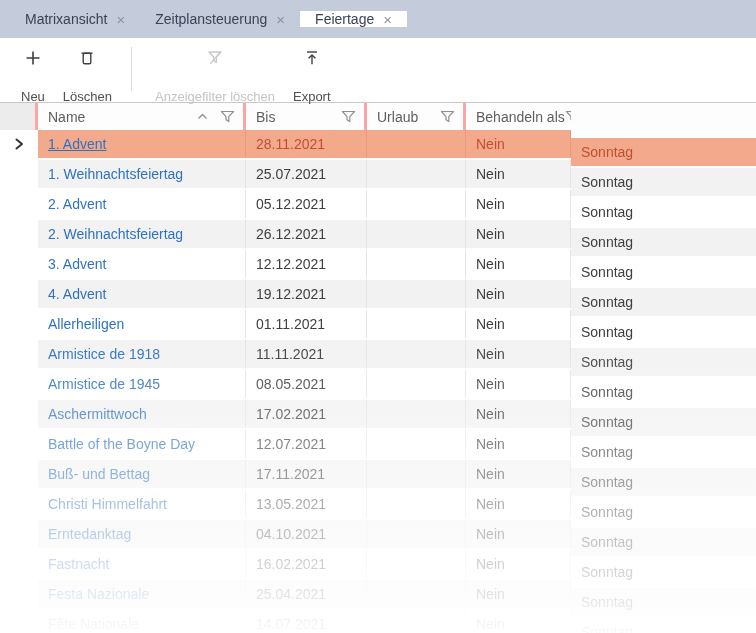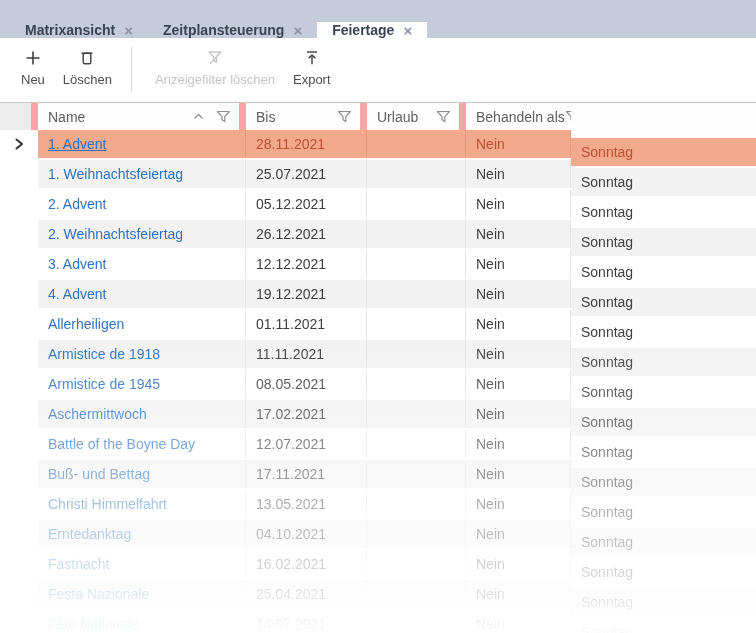--- a/index.html
+++ b/index.html
@@ -5,41 +5,41 @@
   * { margin:0; padding:0; box-sizing:border-box; }
   html,body { width:756px; height:633px; overflow:hidden;
     font-family:"Liberation Sans","DejaVu Sans",sans-serif; background:#fff; }
   .app { position:relative; width:756px; height:633px; background:#fff;
     --cols: 38px 208px 121px 99px 105px 1fr;
     --tabbar-bg:#c4cbdb; --sel-bg:#f3a98c; --sel-text:#bf4f33; --link:#2e72c3;
     --stripe:#f2f2f2; }
 
   
   .tabbar { height:38px; background:var(--tabbar-bg); display:flex;
-    align-items:flex-end; padding-left:10px;font-weight:bold; }
+    align-items:center; padding-left:10px; }
   .tab { display:flex; align-items:center; padding:0 15px; cursor:default;
     font-size:14px; color:#3a4356; }
   .tab.active { background:#fff; }
   .tab-close { margin-left:9px; color:#8b93a1; font-size:15px; line-height:1; }
 
   
   .toolbar { height:64px; background:#fff; display:flex; align-items:flex-start;
     padding:9px 0 0 12px; }
   .tb-btn { display:flex; flex-direction:column; align-items:center;
     padding:0 9px; min-width:38px; }
   .tb-icon { height:22px; display:flex; align-items:center; }
-  .tb-label { font-size:13px; color:#4f4f4f; margin-top:3px; white-space:nowrap; }
+  .tb-label { font-size:13px; color:#4f4f4f; margin-top:20px; white-space:nowrap; }
   .tb-btn.disabled .tb-label { color:#c4c4c4; }
   .tb-sep { width:1px; height:44px; background:#d9d9d9; margin:0 14px 0 10px; }
 
   
   .thead { display:grid; grid-template-columns:var(--cols); height:28px;
     border-top:1px solid #c9c9c9; background:#fdfdfd; }
   .th { display:flex; align-items:center; padding:0 8px 0 10px;
-    border-right:7px solid #fca5a5; color:#5f5f5f; font-size:14px;
+    border-right:3px solid #fca5a5; color:#5f5f5f; font-size:14px;
     white-space:nowrap; overflow:hidden; }
   .th:last-child { border-right:none; }
   .gutter-h { background:#ececec; }
   .sort { margin-left:auto; display:flex; align-items:center; }
   .funnel { display:flex; align-items:center; }
   .funnel.push { margin-left:auto; }
   .sort + .funnel { margin-left:12px; }
 
   
   .tbody { position:relative; }

